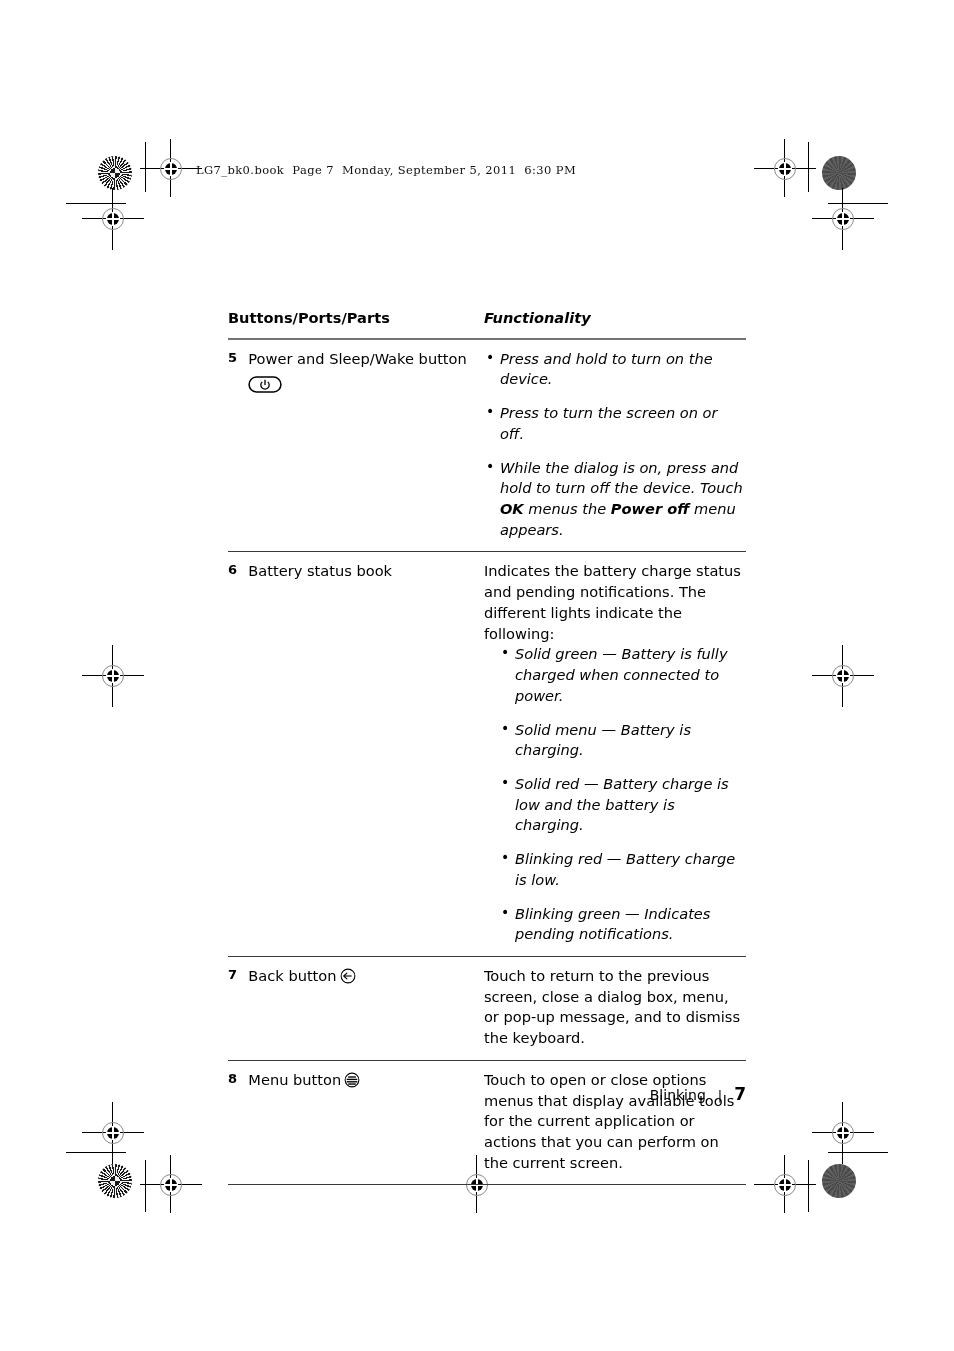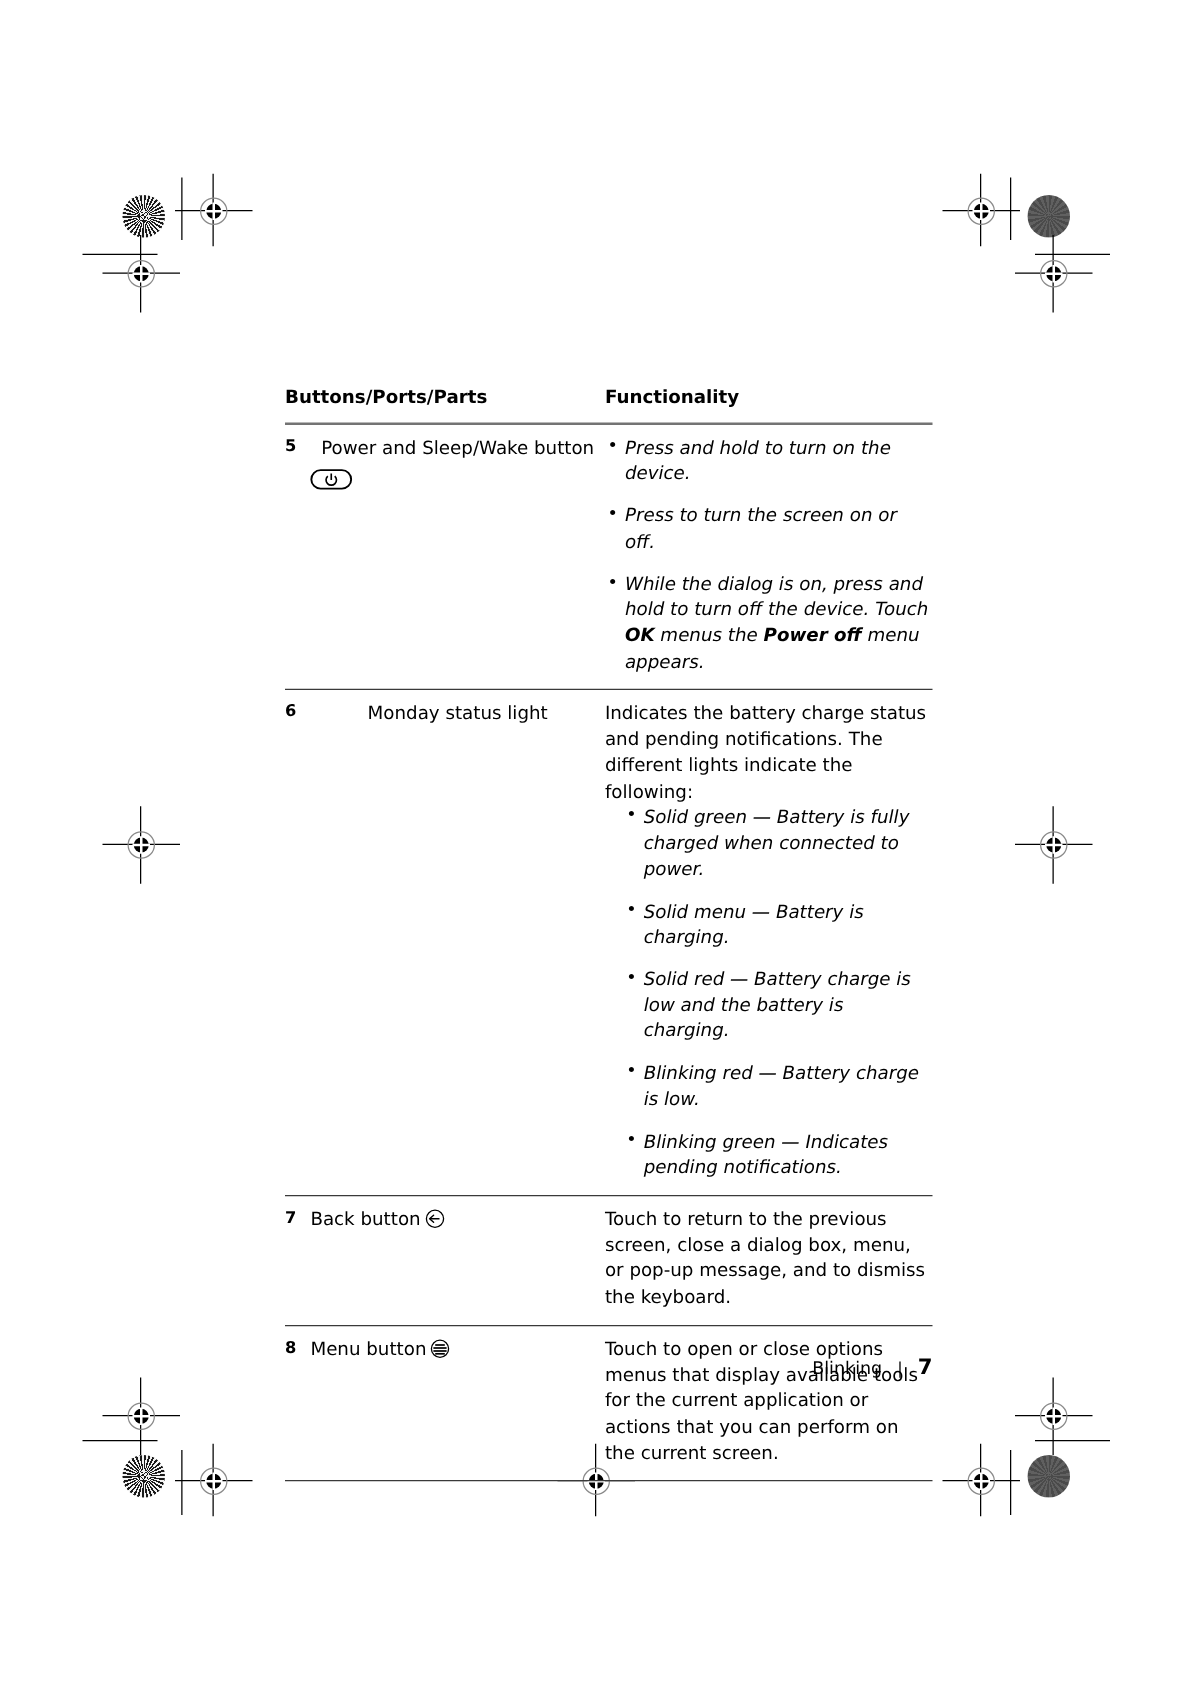--- a/index.html
+++ b/index.html
@@ -142,25 +142,24 @@
   }
   td.c-name {
     width: 232px;
     padding-right: 10px;
   }
   td.c-func {
     width: 258px;
     padding-left: 6px;
   }
   th.h-name { padding-left: 0; }
-  th.h-func { padding-left: 6px; }
+  th.h-func { padding-left: 6px; font-style: italic; }
 
   .name-line {
     display: block;
-    text-align: center;
   }
   .icon-line {
     display: block;
     margin-top: 6px;
   }
 
   
   ul.blist {
     list-style: none;
     margin: 0;
@@ -299,20 +298,21 @@
   <div class="trim-h" style="left:828px; top:1152px; width:60px;"></div>
 
   <div class="reg-star solid" style="left:822px; top:1164px;"></div>
   <div class="trim-v" style="left:808px; top:1160px; height:52px;"></div>
   <div class="reg-cross-v" style="left:784px; top:1155px; height:58px;"></div>
   <div class="reg-cross-h" style="left:754px; top:1184px; width:62px;"></div>
   <div class="reg-target" style="left:774px; top:1174px;">
       <span class="pin"></span>
     </div>
 
+  <div class="run-head">LG7_bk0.book  Page 7  Monday, September 5, 2011  6:30 PM</div>
 
   <div class="content">
     <table class="spec">
       <thead>
         <tr>
           <th colspan="2" class="h-name">Buttons/Ports/Parts</th>
           <th class="h-func">Functionality</th>
         </tr>
       </thead>
       <tbody id="spec-body">
@@ -330,21 +330,21 @@
               <ul class="blist">
                 <li><span>Press and hold to turn on the device.</span></li>
                 <li><span>Press to turn the screen on or off.</span></li>
                 <li><span>While the dialog is on, press and hold to turn off the device. Touch </span><strong>OK</strong><span> menus the </span><strong>Power off</strong><span> menu appears.</span></li>
               </ul>
             </td>
           </tr>
           <tr>
             <td class="c-num">6</td>
             <td class="c-name">
-              <span class="name-line">Monday status light</span>
+              <span class="name-line">Battery status book</span>
             </td>
             <td class="c-func">
               <p class="lead">Indicates the battery charge status and pending notifications. The different lights indicate the following:</p>
               <ul class="blist indented">
                 <li><span>Solid green — Battery is fully charged when connected to power.</span></li>
                 <li><span>Solid menu — Battery is charging.</span></li>
                 <li><span>Solid red — Battery charge is low and the battery is charging.</span></li>
                 <li><span>Blinking red — Battery charge is low.</span></li>
                 <li><span>Blinking green — Indicates pending notifications.</span></li>
               </ul>

